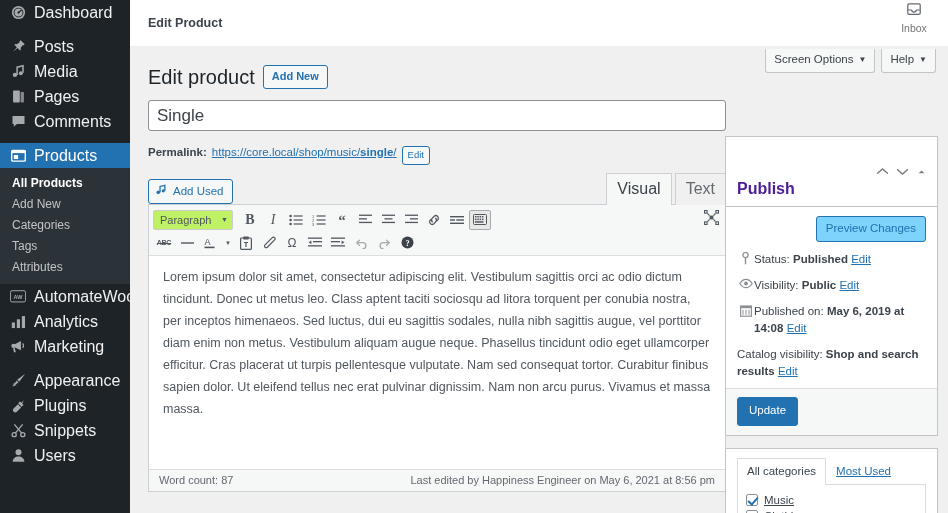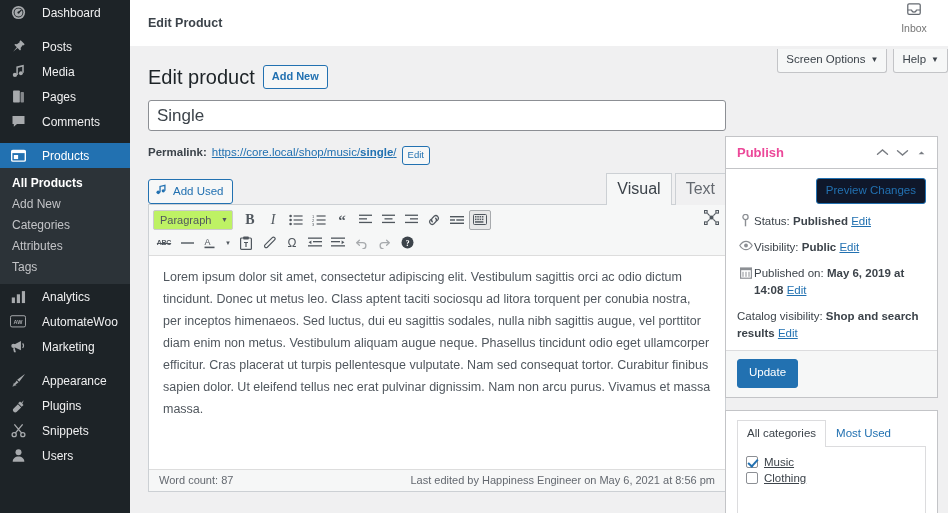--- a/index.html
+++ b/index.html
@@ -28,21 +28,21 @@
     height: 25px; padding-left: 8px;
     font-size: 12px; color: #f0f0f1;
     cursor: pointer; position: relative;
   }
   .menu-item .mi-ico {
     width: 20px; height: 20px; flex: 0 0 20px;
     display: flex; align-items: center; justify-content: center;
     margin-right: 6px; color: #a7aaad;
   }
   .menu-item .mi-ico svg { display: block; }
-  .menu-item .mi-label { white-space: nowrap; font-size: 12px; line-height: 1; margin-left: 8px; }
+  .menu-item .mi-label { white-space: nowrap; font-size: 16px; line-height: 1; }
   .menu-item.current {
     background: #2271b1; color: #fff; font-weight: 400;
   }
   .menu-item.current .mi-ico { color: #fff; }
   .menu-item.current::after {
     content: ""; position: absolute; right: -8px; top: 50%;
     margin-top: -8px; border: 8px solid transparent;
     border-right-color: #f0f0f1; border-left: 0;
   }
   .submenu { background: #2c3338; padding: 5px 0 6px 0; }
@@ -63,21 +63,21 @@
   #inbox-btn {
     position: absolute; right: 10px; top: 2px;
     display: flex; flex-direction: column; align-items: center;
     cursor: pointer; width: 48px;
   }
   #inbox-btn .ib-label { font-size: 10.5px; color: #757575; margin-top: 1px; }
 
   #content { padding: 0 10px 0 18px; position: relative; height: 467px; }
 
   #screen-meta {
-    position: absolute; right: 0; top: 3px; display: flex; gap: 6px; z-index: 5;
+    position: absolute; right: 12px; top: 3px; display: flex; gap: 6px; z-index: 5;
   }
   .meta-btn {
     background: #f6f7f7; border: 1px solid #c3c4c7; border-top: none;
     border-radius: 0 0 3px 3px; font-size: 11.5px; color: #3c434a;
     padding: 4px 8px 5px 8px; cursor: pointer; line-height: 1.2;
     display: flex; align-items: center; gap: 5px;
   }
   .meta-btn .caret { font-size: 8px; color: #3c434a; }
 
   #page-head { display: flex; align-items: center; gap: 8px; padding-top: 18px; }
@@ -158,28 +158,28 @@
     padding: 4px 10px 5px 10px; font-size: 11px; color: #646970;
   }
 
   
   #right-col { position: absolute; right: 10px; top: 90px; width: 213px; }
   .postbox { background: #fff; border: 1px solid #c3c4c7; margin-bottom: 12px; }
   .pb-head {
     display: flex; align-items: center; justify-content: space-between;
     padding: 8px 10px 8px 11px; border-bottom: 1px solid #c3c4c7;
   }
-  .pb-title { font-size: 13px; font-weight: bold; color: #ec4899; }
+  .pb-title { font-size: 16px; font-weight: bold; color: #4c1d95; margin-top: 35px; }
   .pb-actions { display: flex; align-items: center; gap: 7px; color: #787c82; }
   .pb-actions span { cursor: pointer; display: flex; align-items: center; }
   .pb-body { padding: 9px 11px 8px 11px; }
 
   #preview-row { display: flex; justify-content: flex-end; }
   .btn-preview {
-    background: #0f172a; border: 1px solid #2271b1; color: #2271b1;
+    background: #7dd3fc; border: 1px solid #2271b1; color: #2271b1;
     border-radius: 3px; font-size: 11.5px; padding: 3px 9px 4px 9px;
     cursor: pointer; line-height: 1.5;
   }
   .misc-row { display: flex; align-items: flex-start; margin-top: 9px; font-size: 11.5px; color: #3c434a; line-height: 17px; }
   .misc-row .mr-ico { width: 17px; flex: 0 0 17px; color: #8c8f94; display: flex; justify-content: center; padding-top: 1px; }
   .misc-row .mr-txt b { font-weight: bold; }
   a.lnk { color: #2271b1; text-decoration: underline; cursor: pointer; }
   a.lnk-del { color: #b32d2e; text-decoration: underline; cursor: pointer; }
   #pb-footer {
     background: #f6f7f7; border-top: 1px solid #dcdcde;
@@ -192,21 +192,21 @@
     padding: 4px 11px 5px 11px; cursor: pointer; line-height: 1.5;
   }
 
   
   #cat-tabs { display: flex; border-bottom: 1px solid #dcdcde; margin: 0 0 0 0; padding: 0 0 0 0; }
   .cat-tab {
     padding: 4px 9px 5px 9px; font-size: 11.5px; cursor: pointer;
     border: 1px solid transparent; border-bottom: none; line-height: 1.4;
   }
   .cat-tab.active { background: #fff; border-color: #dcdcde; margin-bottom: -1px; color: #3c434a; }
-  .cat-tab:not(.active) { color: #2271b1; }
+  .cat-tab:not(.active) { color: #2271b1; text-decoration: underline; }
   #cat-list {
     border: 1px solid #dcdcde; border-top: none; background: #fff;
     padding: 7px 8px; height: 108px; overflow: hidden;
   }
   .cat-item { display: flex; align-items: center; font-size: 11.5px; color: #3c434a; padding: 2px 0; text-decoration: underline; }
   .cat-item .cb {
     width: 12px; height: 12px; border: 1px solid #8c8f94; border-radius: 2px;
     background: #fff; margin-right: 6px; flex: 0 0 12px; position: relative; cursor: pointer;
   }
   .cat-item .cb.checked::after {
@@ -277,41 +277,41 @@
             <rect x="0.7" y="1.6" width="14.6" height="2.8" fill="currentColor"></rect>
             <rect x="3" y="6.4" width="4.6" height="4.4" fill="currentColor"></rect>
           </svg>
         </span>
         <span class="mi-label">Products</span>
       </div>
       <div class="submenu">
         <div class="sub-item active">All Products</div>
         <div class="sub-item">Add New</div>
         <div class="sub-item">Categories</div>
+        <div class="sub-item">Tags</div>
         <div class="sub-item">Attributes</div>
-        <div class="sub-item">Tags</div>
+      </div>
+      <div class="menu-item">
+        <span class="mi-ico">
+          <svg width="16" height="13" viewBox="0 0 18 14">
+            <rect x="0.5" y="0.5" width="17" height="12.6" rx="1.8" fill="none" stroke="currentColor" stroke-width="1.1"></rect>
+            <text x="9" y="9.4" font-size="6.2" fill="currentColor" font-family="Liberation Sans" text-anchor="middle" font-weight="bold">AW</text>
+          </svg>
+        </span>
+        <span class="mi-label">AutomateWoo</span>
       </div>
       <div class="menu-item">
         <span class="mi-ico">
           <svg width="15" height="14" viewBox="0 0 16 15">
             <rect x="0.8" y="8" width="3.4" height="6" fill="currentColor"></rect>
             <rect x="6.2" y="4.6" width="3.4" height="9.4" fill="currentColor"></rect>
             <rect x="11.6" y="1.2" width="3.4" height="12.8" fill="currentColor"></rect>
           </svg>
         </span>
         <span class="mi-label">Analytics</span>
-      </div>
-      <div class="menu-item">
-        <span class="mi-ico">
-          <svg width="16" height="13" viewBox="0 0 18 14">
-            <rect x="0.5" y="0.5" width="17" height="12.6" rx="1.8" fill="none" stroke="currentColor" stroke-width="1.1"></rect>
-            <text x="9" y="9.4" font-size="6.2" fill="currentColor" font-family="Liberation Sans" text-anchor="middle" font-weight="bold">AW</text>
-          </svg>
-        </span>
-        <span class="mi-label">AutomateWoo</span>
       </div>
       <div class="menu-item">
         <span class="mi-ico">
           <svg width="15" height="15" viewBox="0 0 16 16">
             <path d="M3 6.2 10.6 2v10L3 8.6z" fill="currentColor"></path>
             <circle cx="2.6" cy="7.4" r="2.3" fill="currentColor"></circle>
             <path d="M4 9.6 5.2 14H3.2L2.2 10z" fill="currentColor"></path>
             <path d="M12.4 4.6a4 4 0 0 1 0 5" fill="none" stroke="currentColor" stroke-width="1.2"></path>
           </svg>
         </span>

